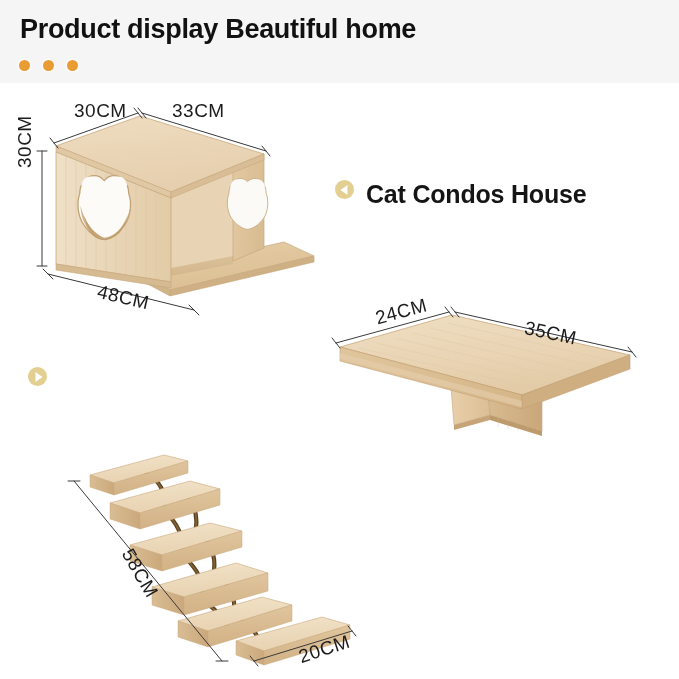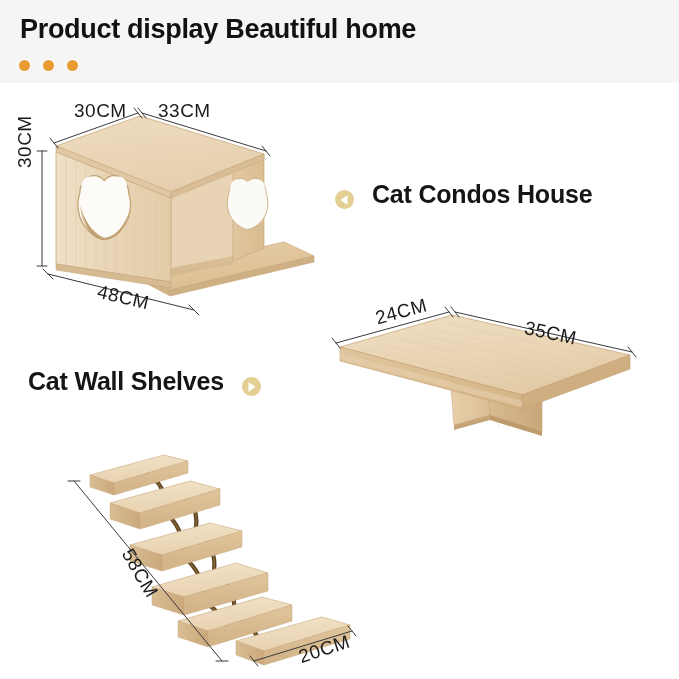--- a/index.html
+++ b/index.html
@@ -43,22 +43,22 @@
     width: 11px; height: 11px;
     border-radius: 50%;
     background: #e89c33;
     box-shadow: 0 0 2px 1px #ffffff;
   }
 
   
   .prod-label {
     position: absolute;
     display: flex;
-    align-items: flex-end;
-    gap: 18px;
+    align-items: flex-start;
+    gap: 12px;
     white-space: nowrap;
   }
   .prod-label .txt {
     font-size: 25px;
     font-weight: bold;
     color: #151515;
     letter-spacing: -0.2px;
   }
   .badge {
     width: 19px; height: 19px;
@@ -212,21 +212,21 @@
         <line x1="9" y1="170" x2="19" y2="170"></line>
 
         <line x1="20" y1="178" x2="166" y2="214"></line>
         <line x1="15" y1="173" x2="25" y2="183"></line>
         <line x1="161" y1="209" x2="171" y2="219"></line>
       </g>
     </svg>
   </div>
 
   <div class="dim" style="left:74px; top:100px;">30CM</div>
-  <div class="dim" style="left:158px; top:100px;">33CM</div>
+  <div class="dim" style="left:172px; top:100px;">33CM</div>
   <div class="dim" style="left:14px; top:168px; transform:rotate(-90deg); transform-origin:left top;">30CM</div>
   <div class="dim" style="left:100px; top:281px; transform:rotate(13deg); transform-origin:left top;">48CM</div>
 
   <div class="prod-label" id="label-condos">
     <span class="badge left"></span>
     <span class="txt">Cat Condos House</span>
   </div>
 
   <div class="art" id="art-shelf">
     <svg width="320" height="135" viewBox="0 0 320 135">
@@ -286,21 +286,20 @@
         <line x1="121" y1="4" x2="129" y2="14"></line>
         <line x1="298" y1="44" x2="306" y2="54"></line>
       </g>
     </svg>
   </div>
 
   <div class="dim" style="left:373px; top:308px; transform:rotate(-15deg); transform-origin:left top;">24CM</div>
   <div class="dim" style="left:527px; top:317px; transform:rotate(12deg); transform-origin:left top;">35CM</div>
 
   <div class="prod-label" id="label-shelves">
-    <span class="txt">Cat Wall Shelves</span>
     <span class="badge right"></span>
   </div>
 
   <div class="art" id="art-ladder">
     <svg width="330" height="225" viewBox="0 0 330 225">
       <defs>
         <linearGradient id="plankTop" x1="0" y1="0" x2="0.2" y2="1">
           <stop offset="0%" stop-color="#f2e2c8"></stop>
           <stop offset="100%" stop-color="#e8d3b2"></stop>
         </linearGradient>

